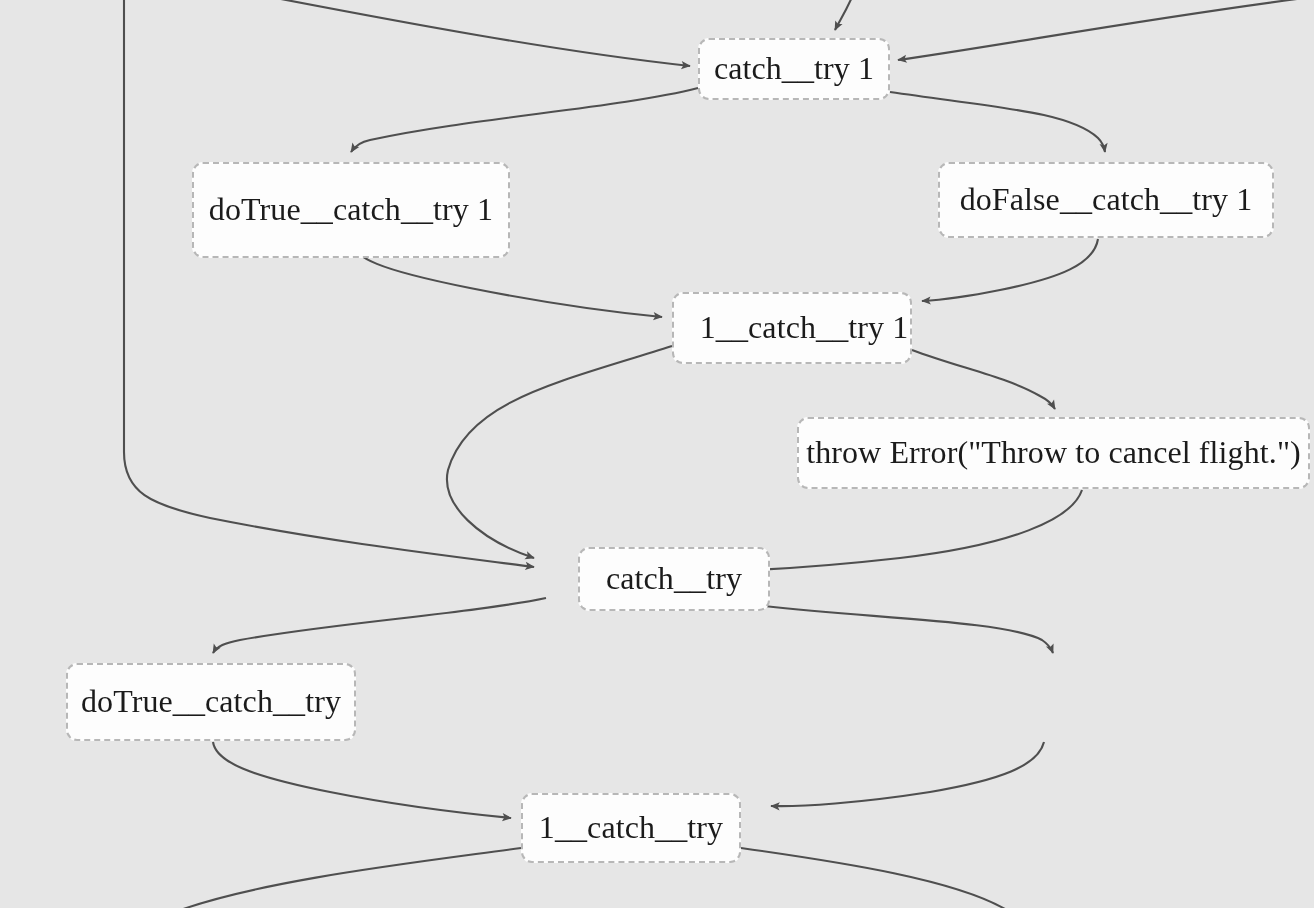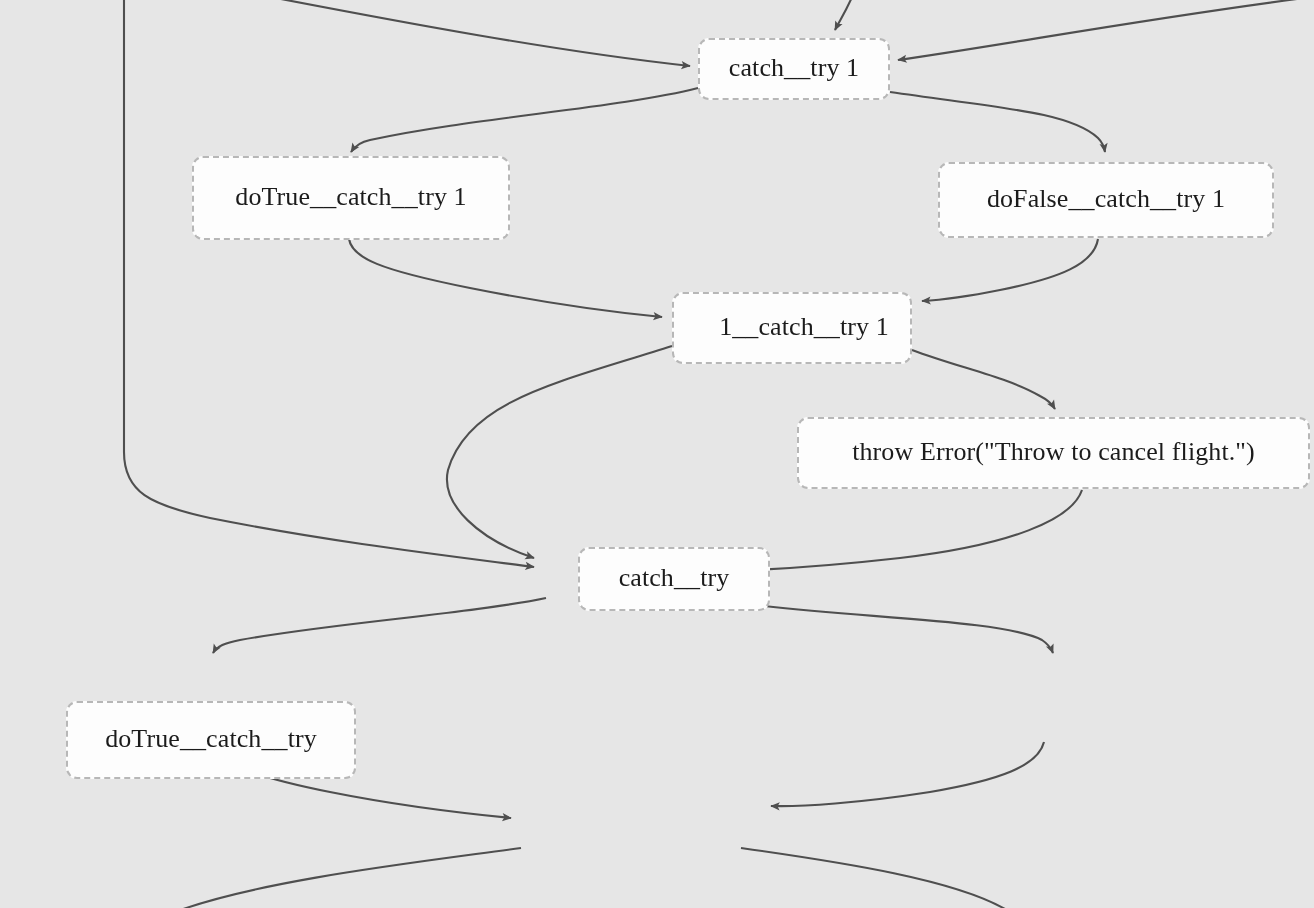--- a/index.html
+++ b/index.html
@@ -36,21 +36,21 @@
   .node {
     position: absolute;
     box-sizing: border-box;
     background: #fdfdfd;
     border: 2px dashed #b7b7b7;
     border-radius: 11px;
     display: flex;
     align-items: center;
     justify-content: center;
     color: #1b1b1b;
-    font-size: 26px;
+    font-size: 32px;
     line-height: 1;
     white-space: nowrap;
     letter-spacing: 0.1px;
   }
   .node .node-label {
     padding: 0 14px;
     transform: translateY(-1px);
   }
 </style>
 </head>
@@ -97,39 +97,42 @@
 
     <path class="edge-path" d="M 521 848 C 420 862 260 880 175 912"></path>
 
     <path class="edge-path" d="M 741 848 C 840 862 960 880 1010 912"></path>
   </svg>
 
   <div class="node" style="left:698px; top:38px; width:192px; height:62px;">
     <span class="node-label">catch__try 1</span>
   </div>
 
-  <div class="node" style="left:192px; top:156px; width:318px; height:84px;">
+  <div class="node" style="left:192px; top:162px; width:318px; height:96px;">
     <span class="node-label">doTrue__catch__try 1</span>
   </div>
 
   <div class="node" style="left:938px; top:162px; width:336px; height:76px;">
     <span class="node-label">doFalse__catch__try 1</span>
   </div>
 
   <div class="node" style="left:672px; top:292px; width:240px; height:72px;padding-left:24px;">
     <span class="node-label">1__catch__try 1</span>
   </div>
 
   <div class="node" style="left:797px; top:417px; width:513px; height:72px;">
     <span class="node-label">throw Error("Throw to cancel flight.")</span>
   </div>
 
   <div class="node" style="left:578px; top:547px; width:192px; height:64px;text-align:right;">
     <span class="node-label">catch__try</span>
   </div>
 
-  <div class="node" style="left:66px; top:663px; width:290px; height:78px;margin-top:38px;">
+  <div class="node" style="left:66px; top:663px; width:290px; height:78px;">
     <span class="node-label">doTrue__catch__try</span>
   </div>
 
 
+  <div class="node" style="left:521px; top:793px; width:220px; height:70px;">
+    <span class="node-label">1__catch__try</span>
+  </div>
 
 </div>
 
 </body></html>

